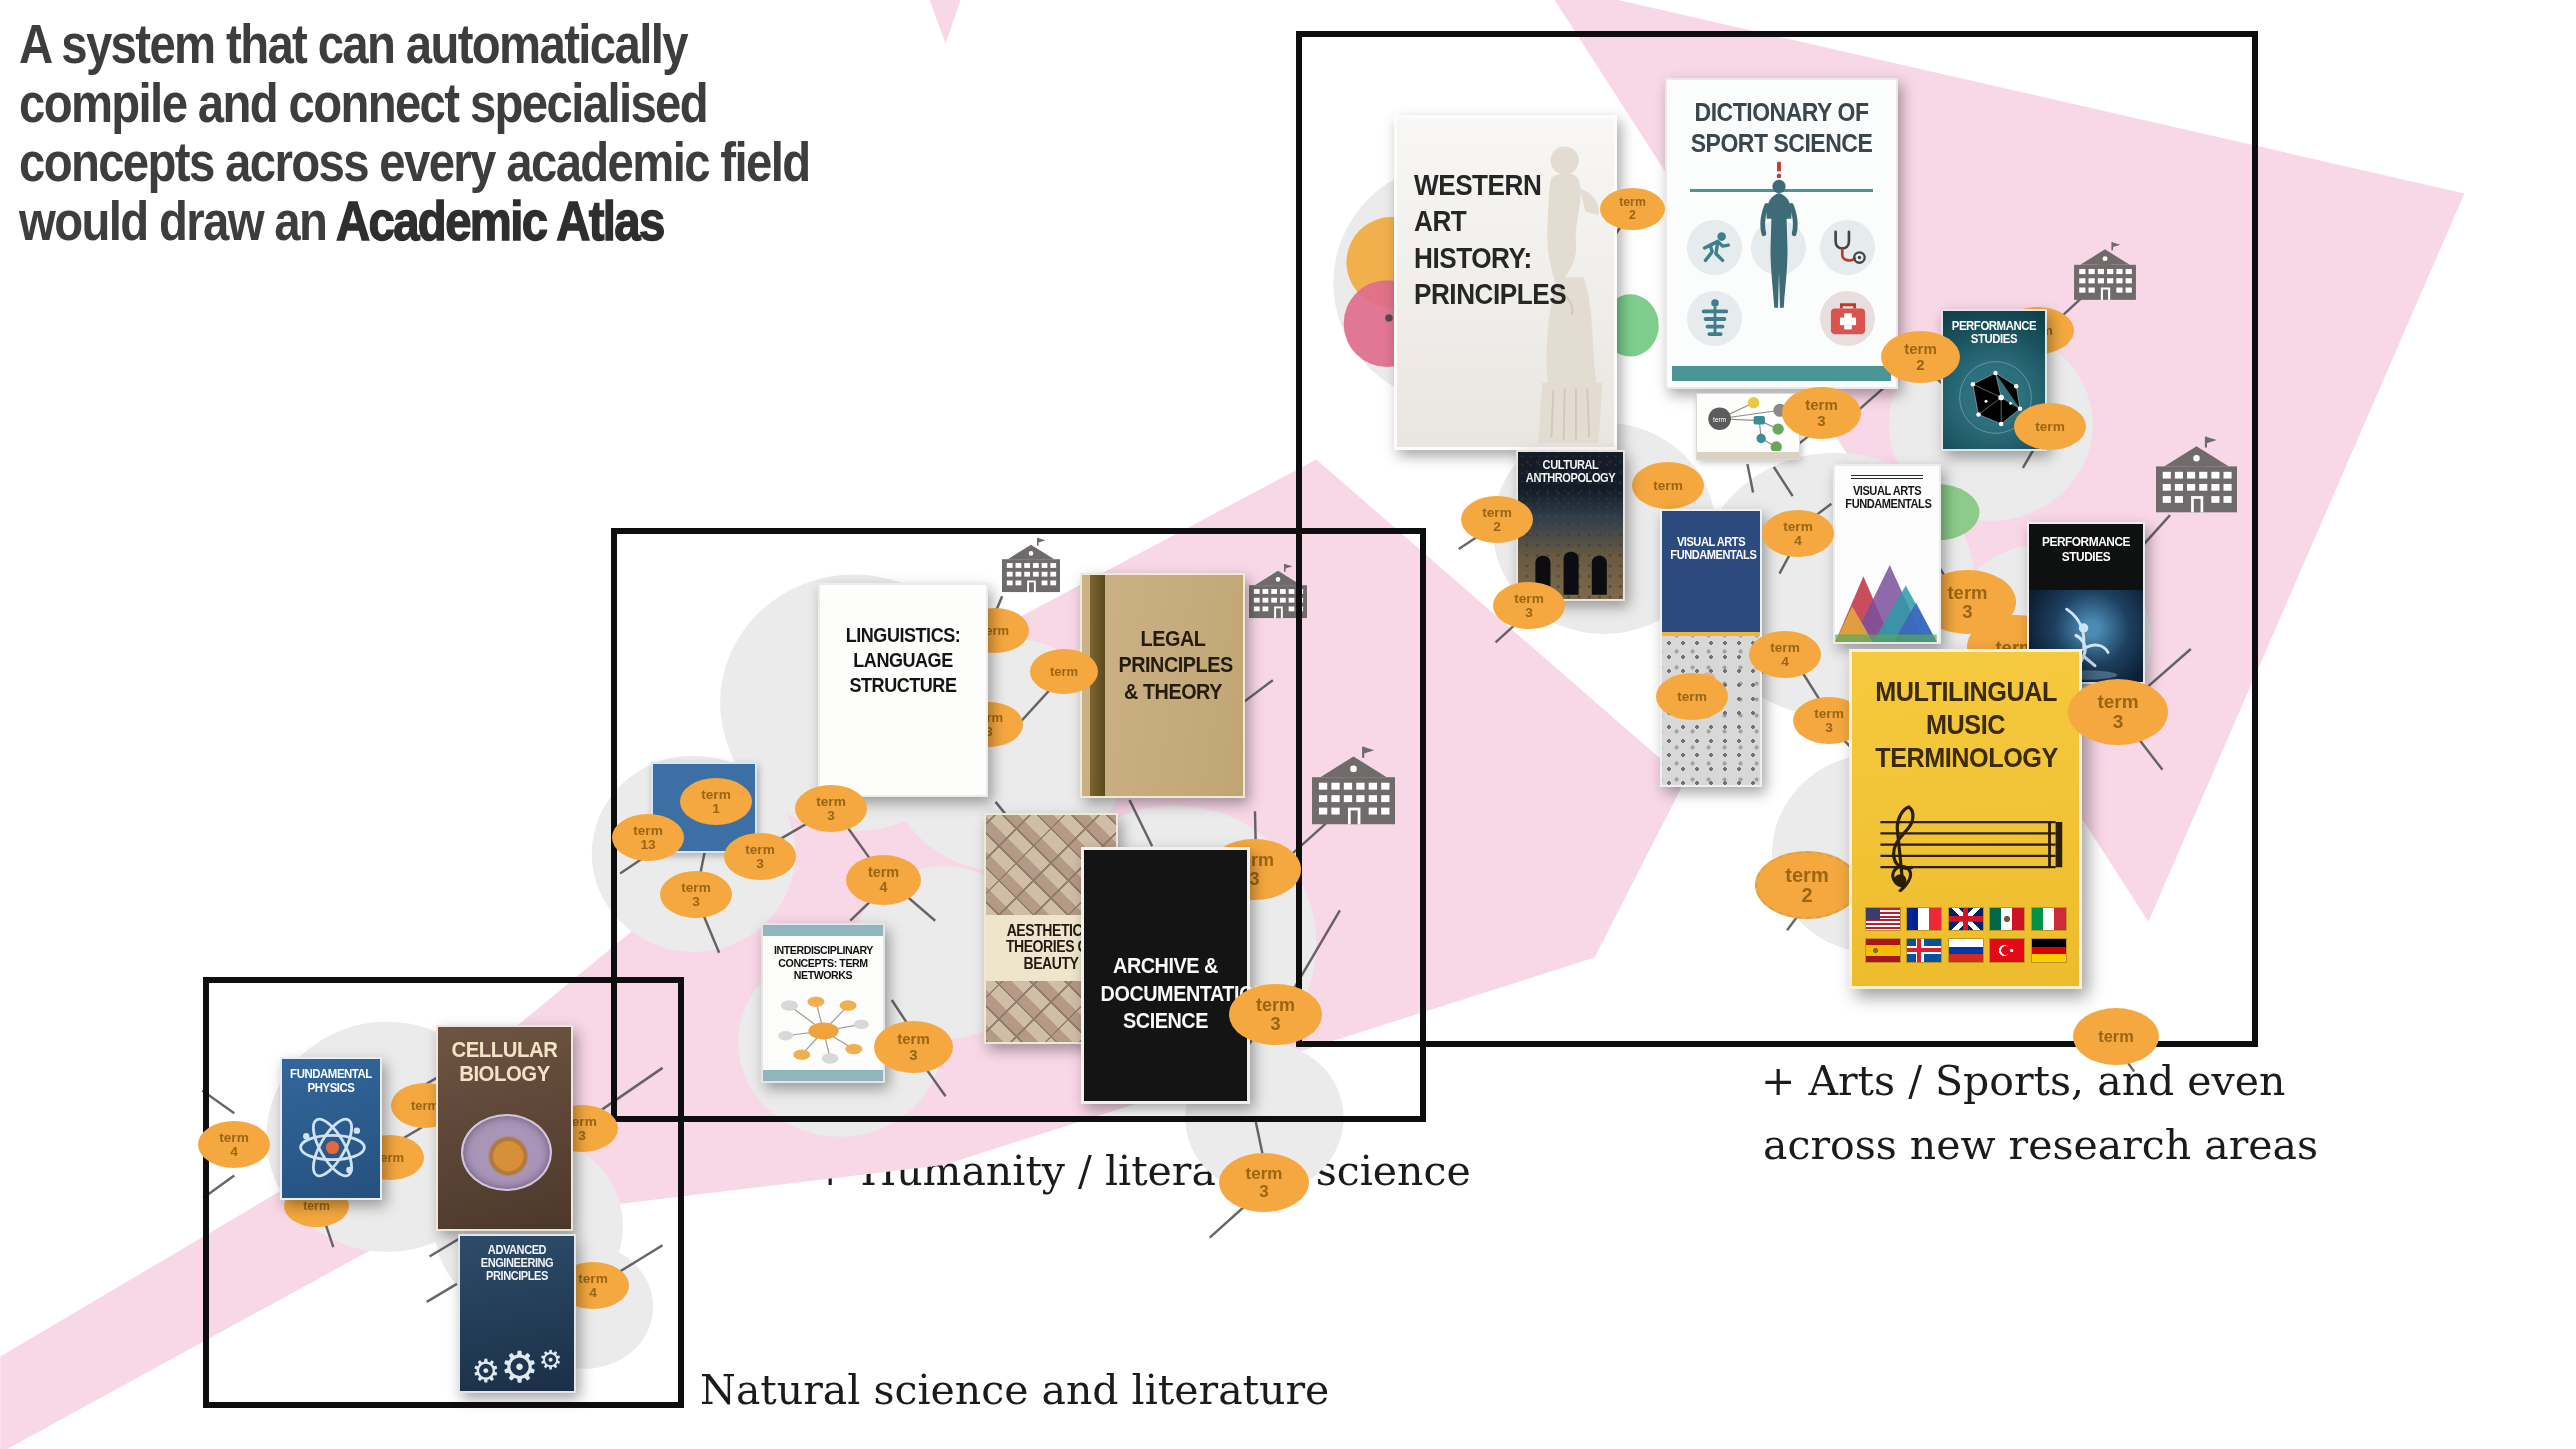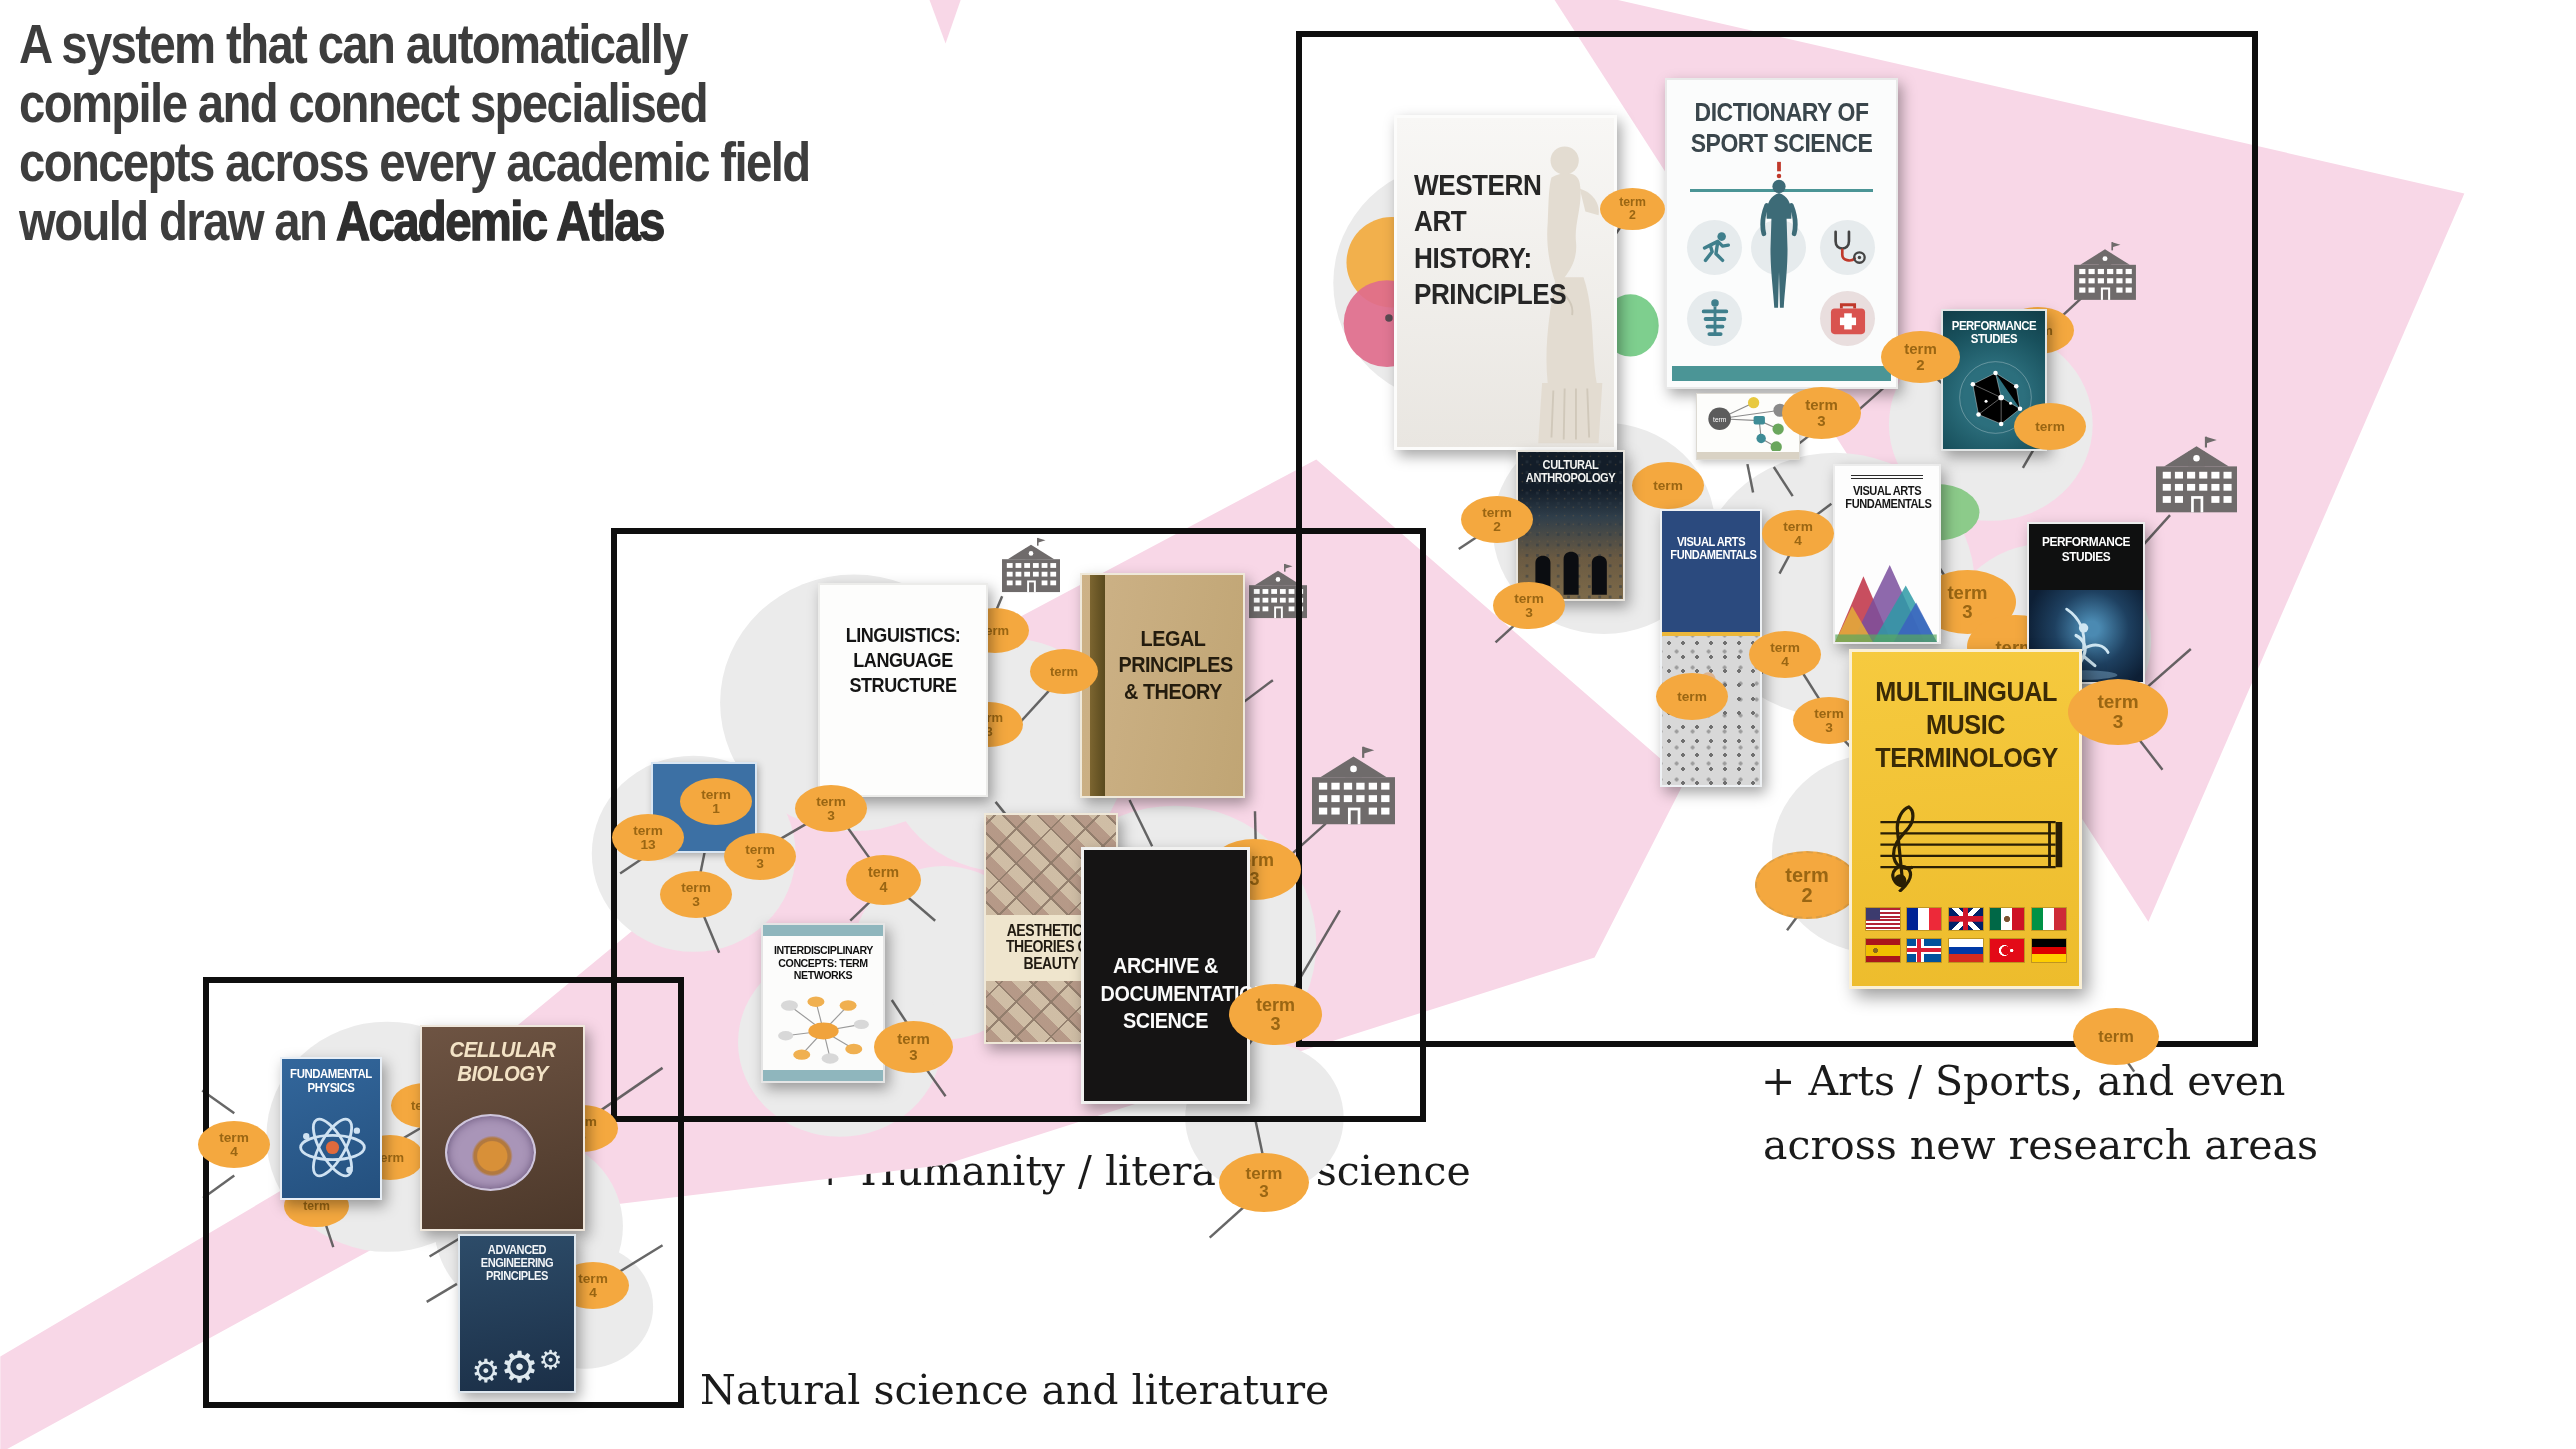--- a/index.html
+++ b/index.html
@@ -28,21 +28,21 @@
   .caption{font-family:"DejaVu Serif","Liberation Serif",serif;color:#1b1b1b;font-size:41px;white-space:nowrap;}
 
   
   .book{position:absolute;box-shadow:3.8px 5.7px 13.2px rgba(0,0,0,.35);}
   .bt{font-weight:bold;text-align:center;letter-spacing:-0.5px;line-height:1.08;
       transform:scaleX(.9);transform-origin:center top;}
 
   
   #bk-physics{left:280px;top:1057px;width:102px;height:143px;background:linear-gradient(160deg,#33679c,#24507e);border:2.8px solid #e7eef6;}
   #bk-physics .bt{color:#fff;font-size:12.7px;margin-top:9.4px;}
-  #bk-biology{left:420px;top:1025px;width:165px;height:206px;background:linear-gradient(165deg,#6e5443,#4c382a);border:2.8px solid #efe7dc;font-style:italic;}
+  #bk-biology{left:436px;top:1025px;width:137px;height:206px;background:linear-gradient(165deg,#6e5443,#4c382a);border:2.8px solid #efe7dc;}
   #bk-biology .bt{color:#f3e3c6;font-size:22.6px;margin-top:11.3px;line-height:1.05;}
   .cell{position:absolute;left:22.6px;top:87px;width:91px;height:77px;border-radius:50%;
         background:radial-gradient(circle at 52% 55%, #d89038 0 24%, #b2793f 26% 30%, #a995b8 34% 68%, #8d86a6 100%);
         border:2.8px solid #cfc6dc;box-shadow:inset 0 0 9.4px rgba(40,20,60,.5);}
   #bk-engineering{left:458px;top:1234px;width:118px;height:159px;background:linear-gradient(170deg,#2d4c69,#1b2f47);border:2.8px solid #dfe7ee;}
   #bk-engineering .bt{color:#f2f5f8;font-size:12.3px;margin-top:7.5px;}
   .gears{position:absolute;left:0;bottom:1.9px;width:100%;text-align:center;color:#dfe9ef;}
   .gears span{display:inline-block;line-height:1;}
   #bk-mini{left:651px;top:762px;width:106px;height:91px;background:#3c70a4;border:2.8px solid #d9e6f3;box-shadow:1.9px 2.8px 7.5px rgba(0,0,0,.3);}
   #bk-linguistics{left:818px;top:583px;width:170px;height:214px;background:#fdfdfc;border:2.8px solid #ececea;}

